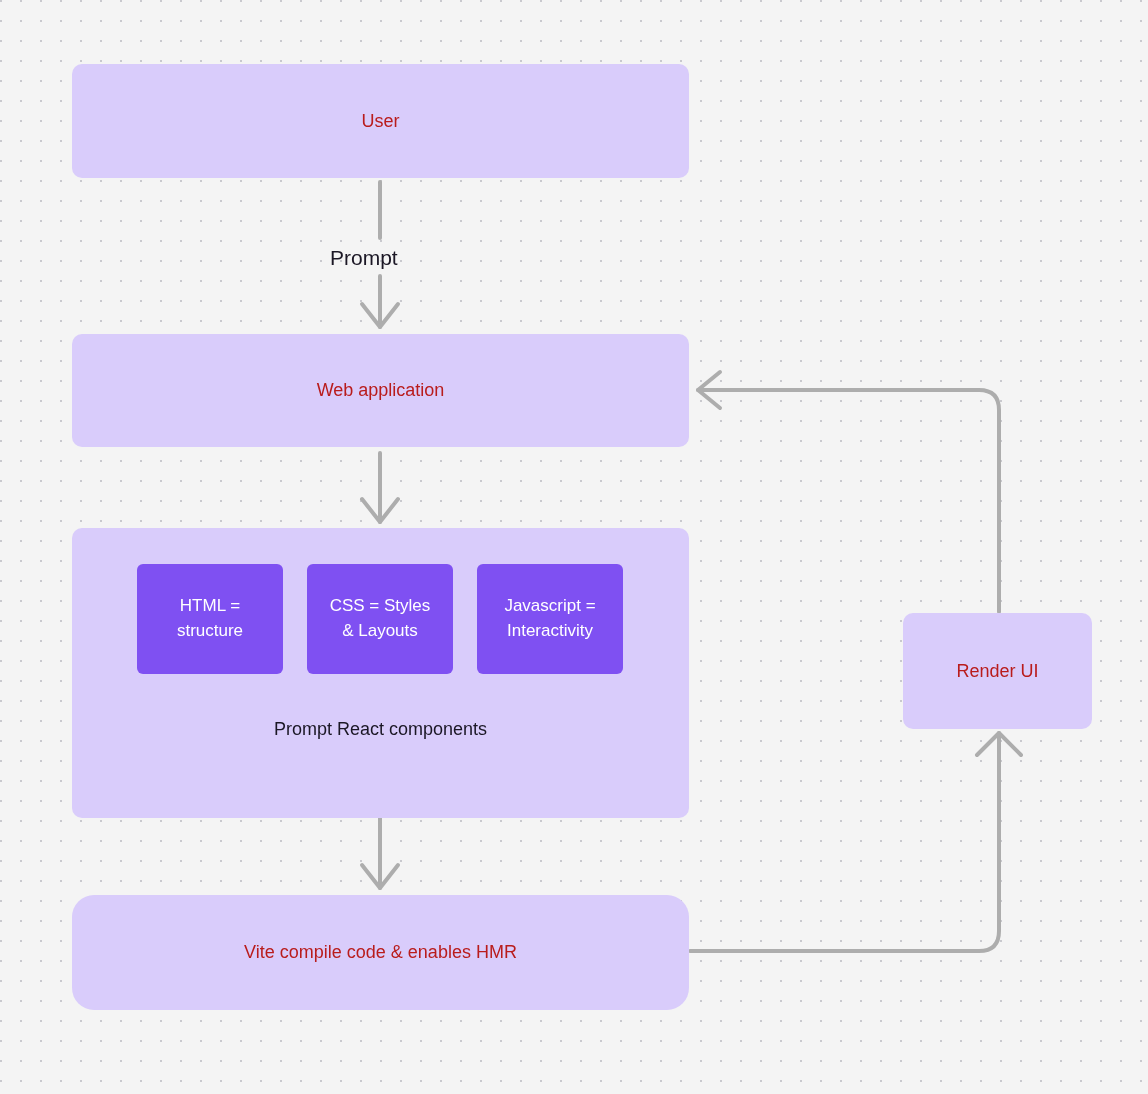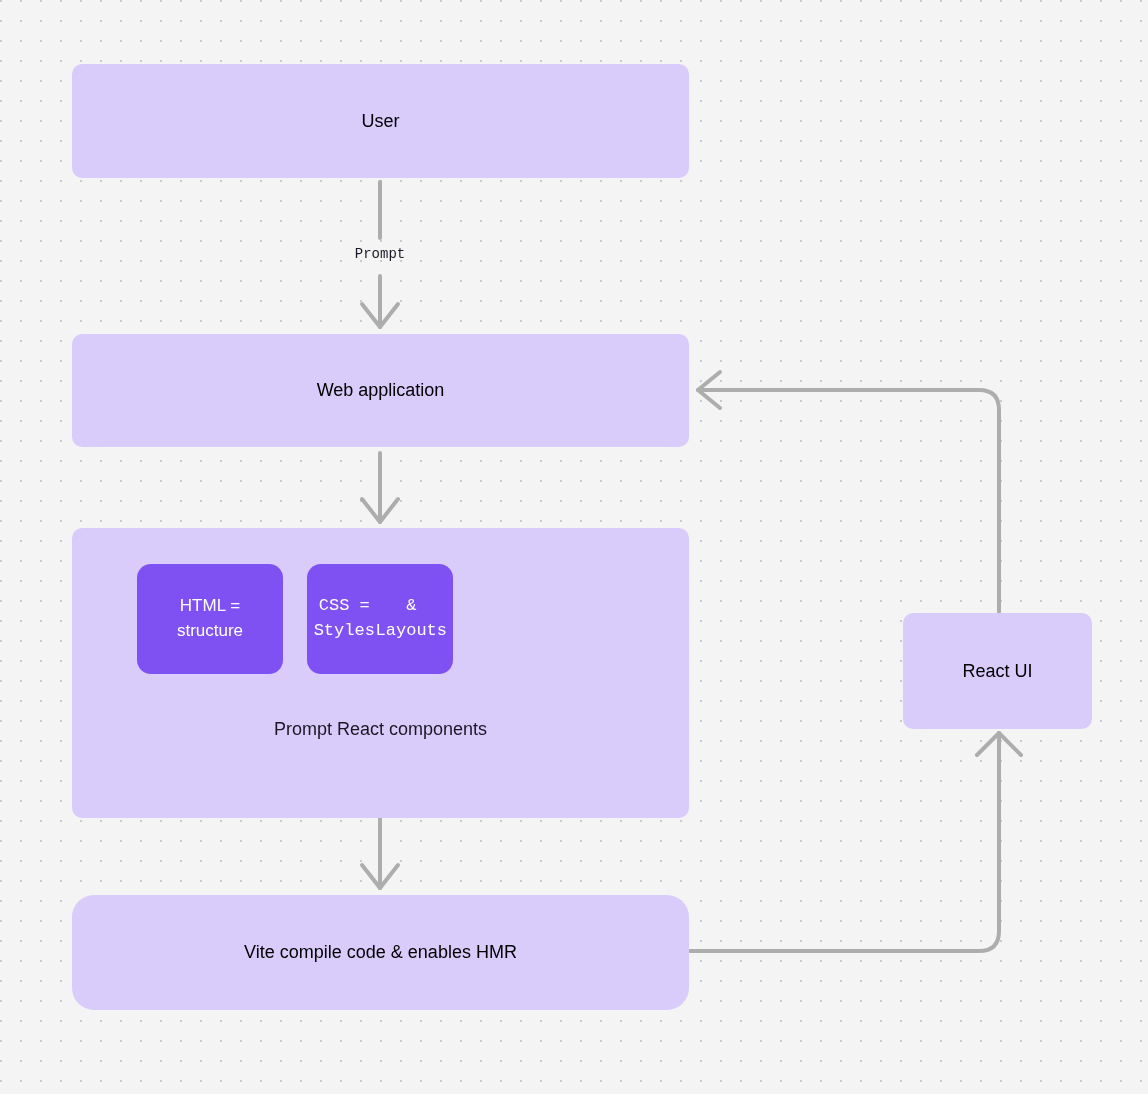--- a/index.html
+++ b/index.html
@@ -21,49 +21,48 @@
     background-size: 20px 20px;
     background-position: 0px 0px;
   }
   .node {
     position: absolute;
     box-sizing: border-box;
     display: flex;
     align-items: center;
     justify-content: center;
     text-align: center;
-    color: #000000;
+    color: #b91c1c;
     line-height: 1.45;
   }
   .node-outer {
     background: #d9ccfb;
     border-radius: 10px;
     font-size: 18px;
   }
   .node-chip {
     background: #7f50f2;
     color: #ffffff;
-    border-radius: 14px;
+    border-radius: 6px;
     font-size: 17px;
     padding: 4px 6px;
   }
   .group-label {
     position: absolute;
     font-size: 18px;
     color: #1b1725;
     text-align: center;
     white-space: nowrap;
   }
   .edge-label {
     position: absolute;
-    font-size: 14px;
+    font-size: 21px;
     color: #1b1725;
-    text-align: center;
+    text-align: left;
     white-space: nowrap;
-    font-family: Liberation Mono, monospace;
   }
   svg.wires {
     position: absolute;
     left: 0;
     top: 0;
     width: 1148px;
     height: 1094px;
     overflow: visible;
     pointer-events: none;
   }
@@ -113,31 +112,35 @@
   </div>
 
   <div class="node node-outer" style="left:72px; top:528px; width:617px; height:290px; display:block;">
   </div>
 
   <div class="node node-chip" style="left:137px; top:564px; width:146px; height:110px; flex-direction:column;">
     <span>HTML =</span>
     <span>structure</span>
   </div>
 
-  <div class="node node-chip" style="left:307px; top:564px; width:146px; height:110px; flex-direction:row;font-family:Liberation Mono, monospace;">
+  <div class="node node-chip" style="left:307px; top:564px; width:146px; height:110px; flex-direction:column;">
     <span>CSS = Styles</span>
     <span>&amp; Layouts</span>
   </div>
 
+  <div class="node node-chip" style="left:477px; top:564px; width:146px; height:110px; flex-direction:column;">
+    <span>Javascript =</span>
+    <span>Interactivity</span>
+  </div>
 
   <div class="group-label" style="left:72px; top:719px; width:617px;">
     <span>Prompt React components</span>
   </div>
 
   <div class="node node-outer" style="left:72px; top:895px; width:617px; height:115px;border-radius:22px;">
     <span>Vite compile code &amp; enables HMR</span>
   </div>
 
   <div class="node node-outer" style="left:903px; top:613px; width:189px; height:116px;">
-    <span>React UI</span>
+    <span>Render UI</span>
   </div>
 
 </div>
 
 </body></html>

